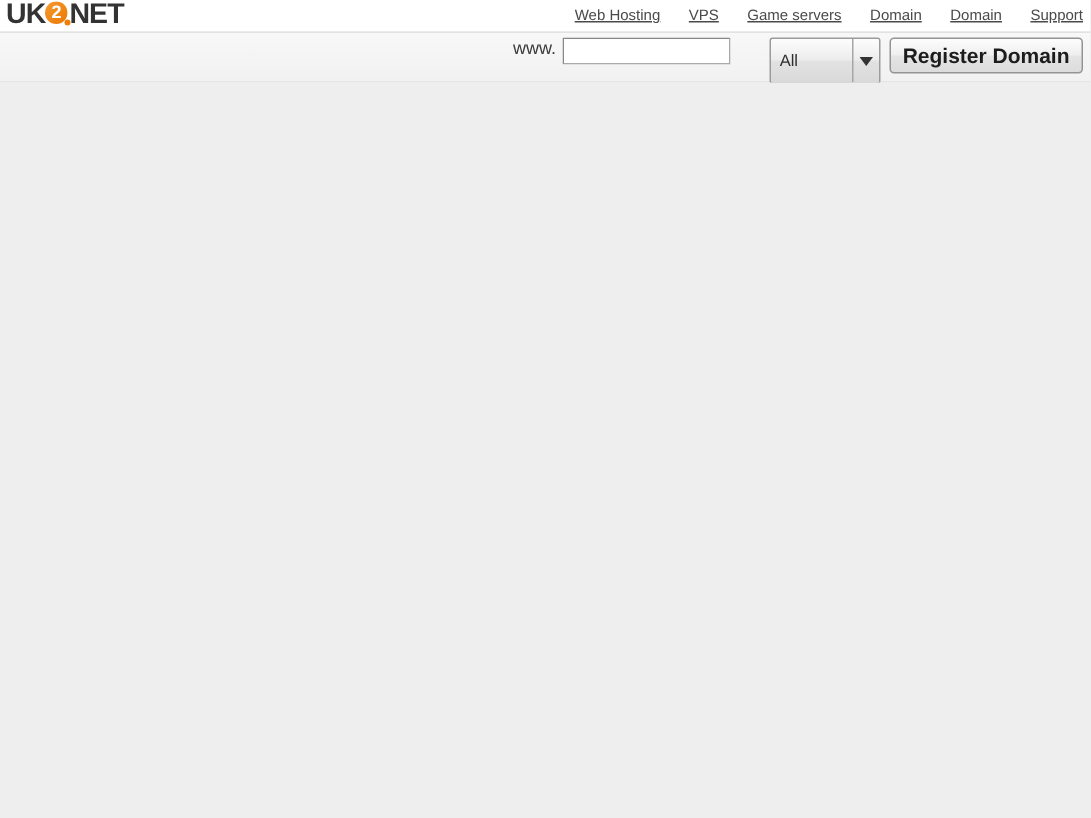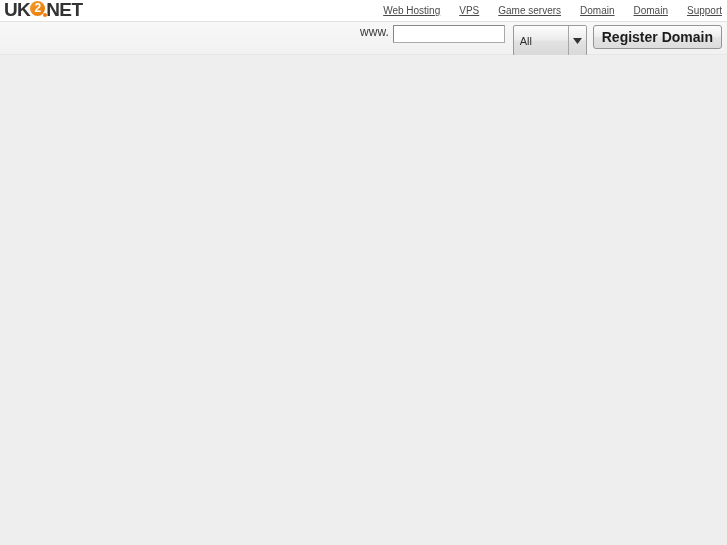--- a/index.html
+++ b/index.html
@@ -153,21 +153,21 @@
     font-size: 12px;
     color: #222222;
     padding: 1px 3px;
     outline: none;
     border-radius: 1px;
   }
 
   
   .tld-select {
     position: relative;
-    margin-left: 8px;
+    margin-left: 26px;
     width: 74px;
     height: 31px;
     display: flex;
     align-items: stretch;
     box-sizing: border-box;
     border: 1px solid #9b9b9b;
     border-radius: 2px;
     background-image: linear-gradient(to bottom, #fdfdfd 0%, #ececec 48%, #e2e2e2 52%, #d9d9d9 100%);
     overflow: hidden;
   }

